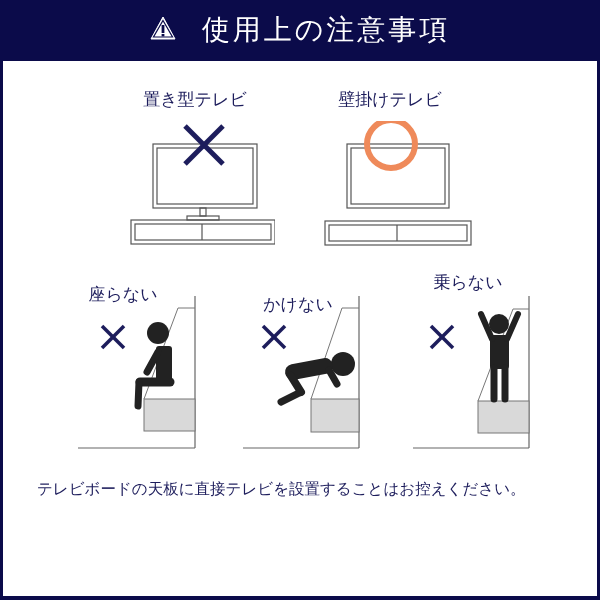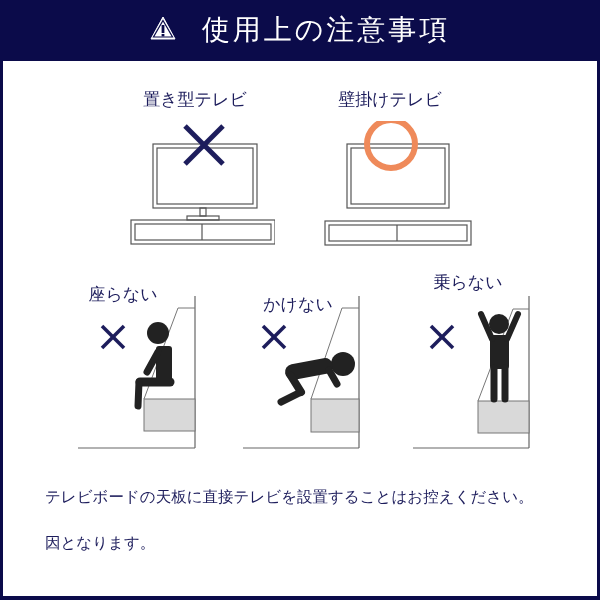--- a/index.html
+++ b/index.html
@@ -24,21 +24,21 @@
       background: #ffffff;
     }
     .label {
       position: absolute; color: #1d1d5c; font-size: 17px; text-align: center; line-height: 22px;
     }
     .illus { position: absolute; }
     .notice {
       position: absolute; left: 26px; top: 405px; width: 560px;
       color: #1d1d5c; font-size: 15.5px; line-height: 30px;
     }
-    .notice p { margin: 16px; }
+    .notice p { margin: 8px; }
   </style>
 </head>
 <body>
 
 <div class="page">
 
   <div class="header">
     <span>
       <svg width="26" height="24" viewBox="0 0 26 24">
         <polygon points="13,1 25,23 1,23" fill="#ffffff" stroke="#ffffff" stroke-width="1"></polygon>
@@ -134,16 +134,15 @@
         <rect x="77" y="49" width="19" height="34" rx="3" stroke="none"></rect>
         <line x1="79" y1="53" x2="68" y2="28" stroke-width="6" stroke-linecap="round"></line>
         <line x1="94" y1="53" x2="105" y2="28" stroke-width="6" stroke-linecap="round"></line>
         <line x1="81" y1="82" x2="81" y2="113" stroke-width="7" stroke-linecap="round"></line>
         <line x1="92" y1="82" x2="92" y2="113" stroke-width="7" stroke-linecap="round"></line>
       </g>
     </svg>
 
     <div class="notice">
       <p>テレビボードの天板に直接テレビを設置することはお控えください。</p>
-      <p>因となります。</p>
     </div>
   </div>
 </div>
 
 </body></html>

